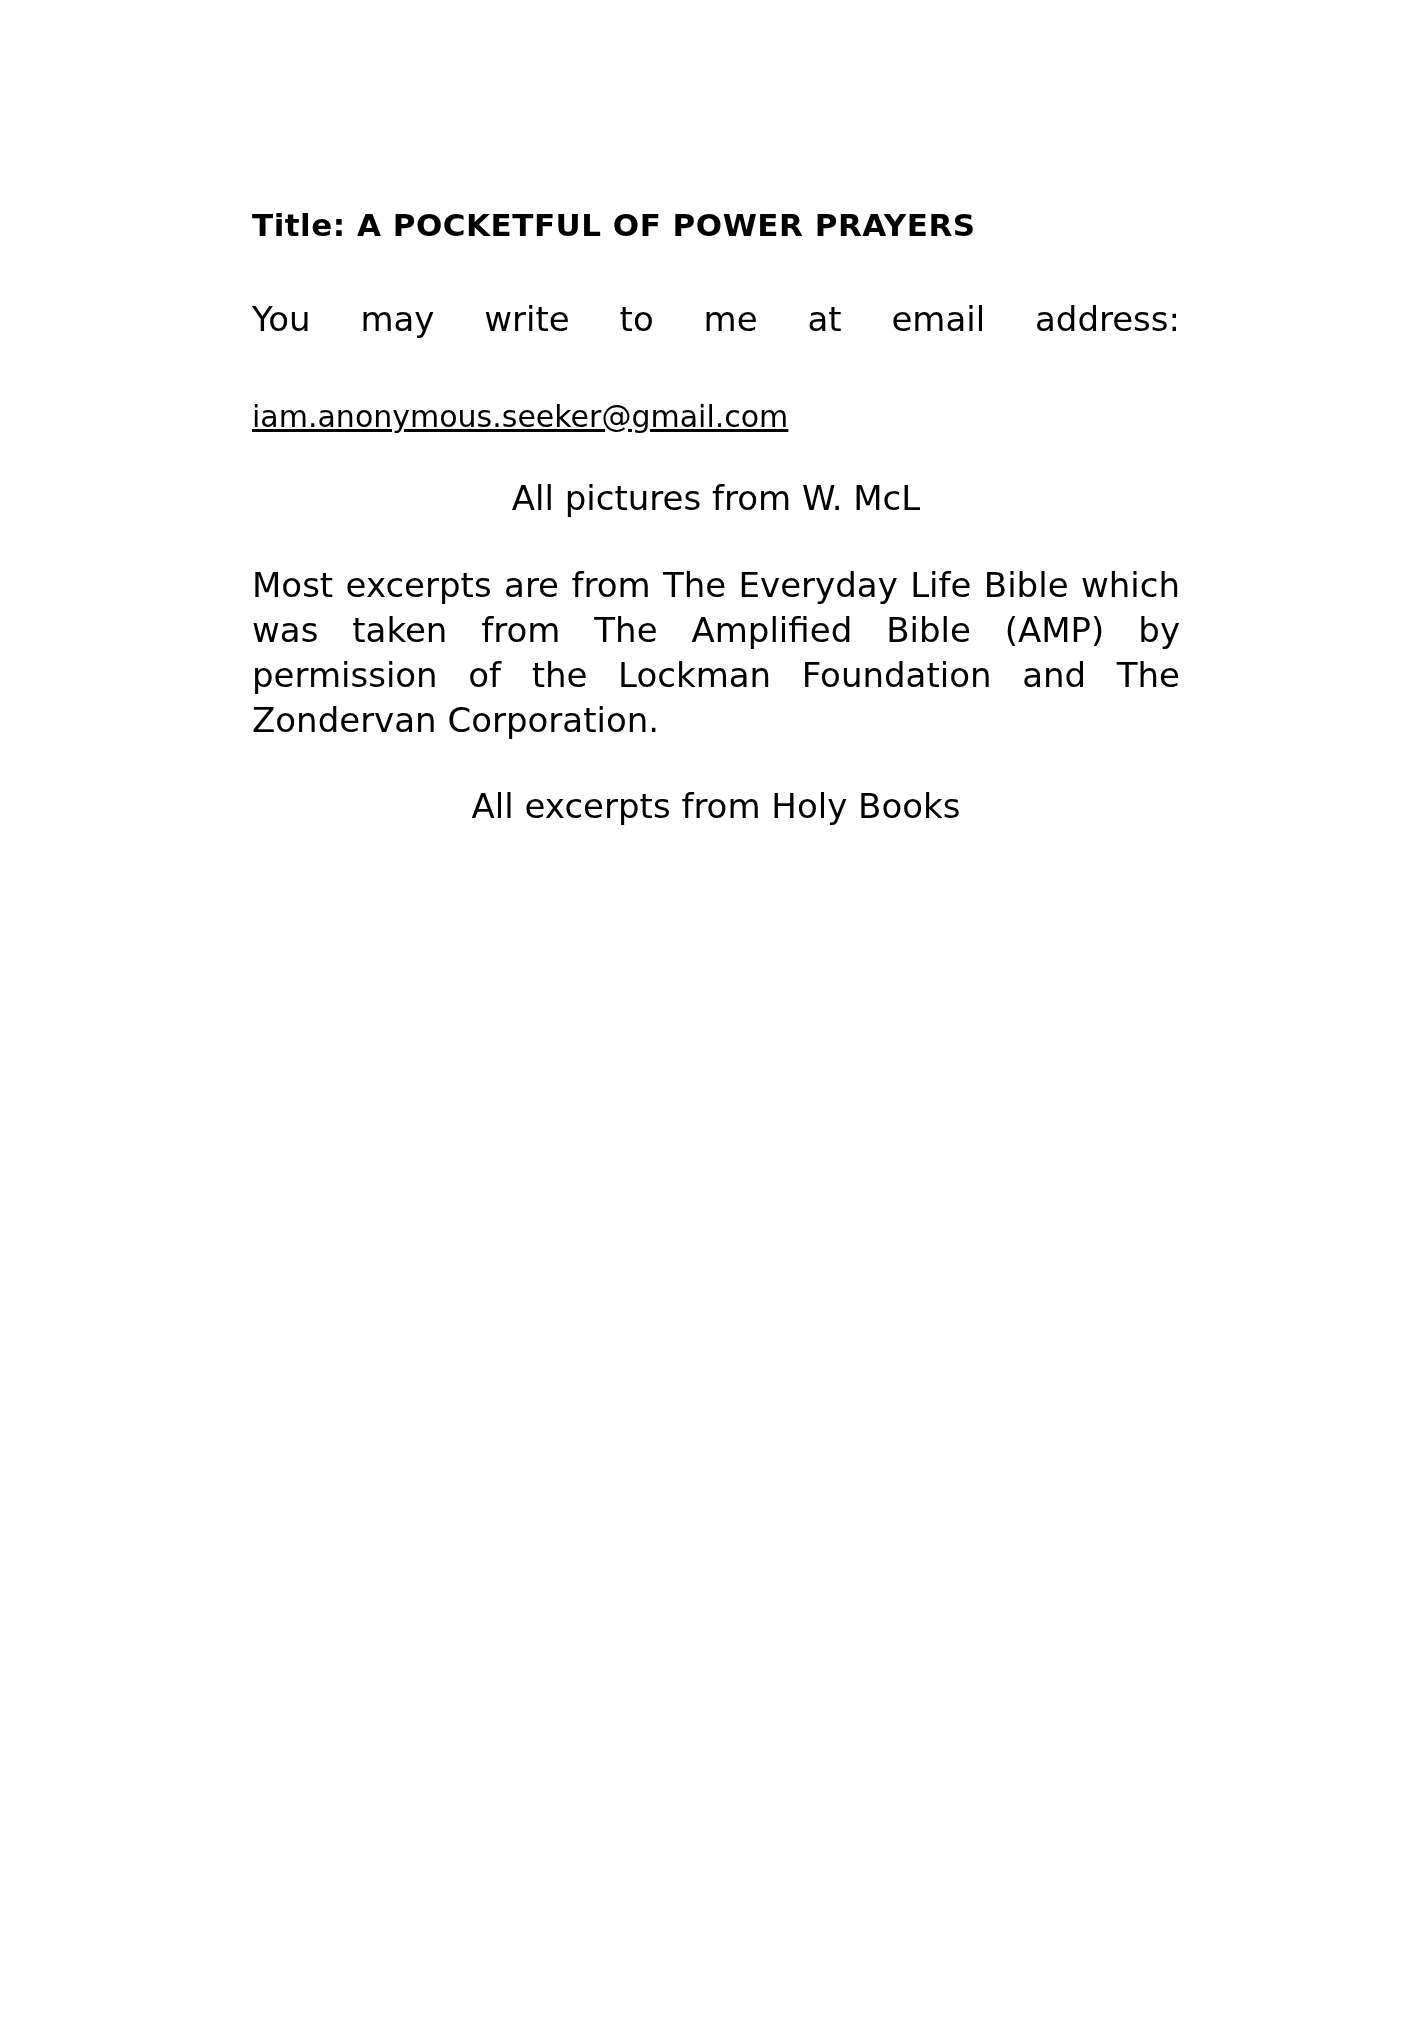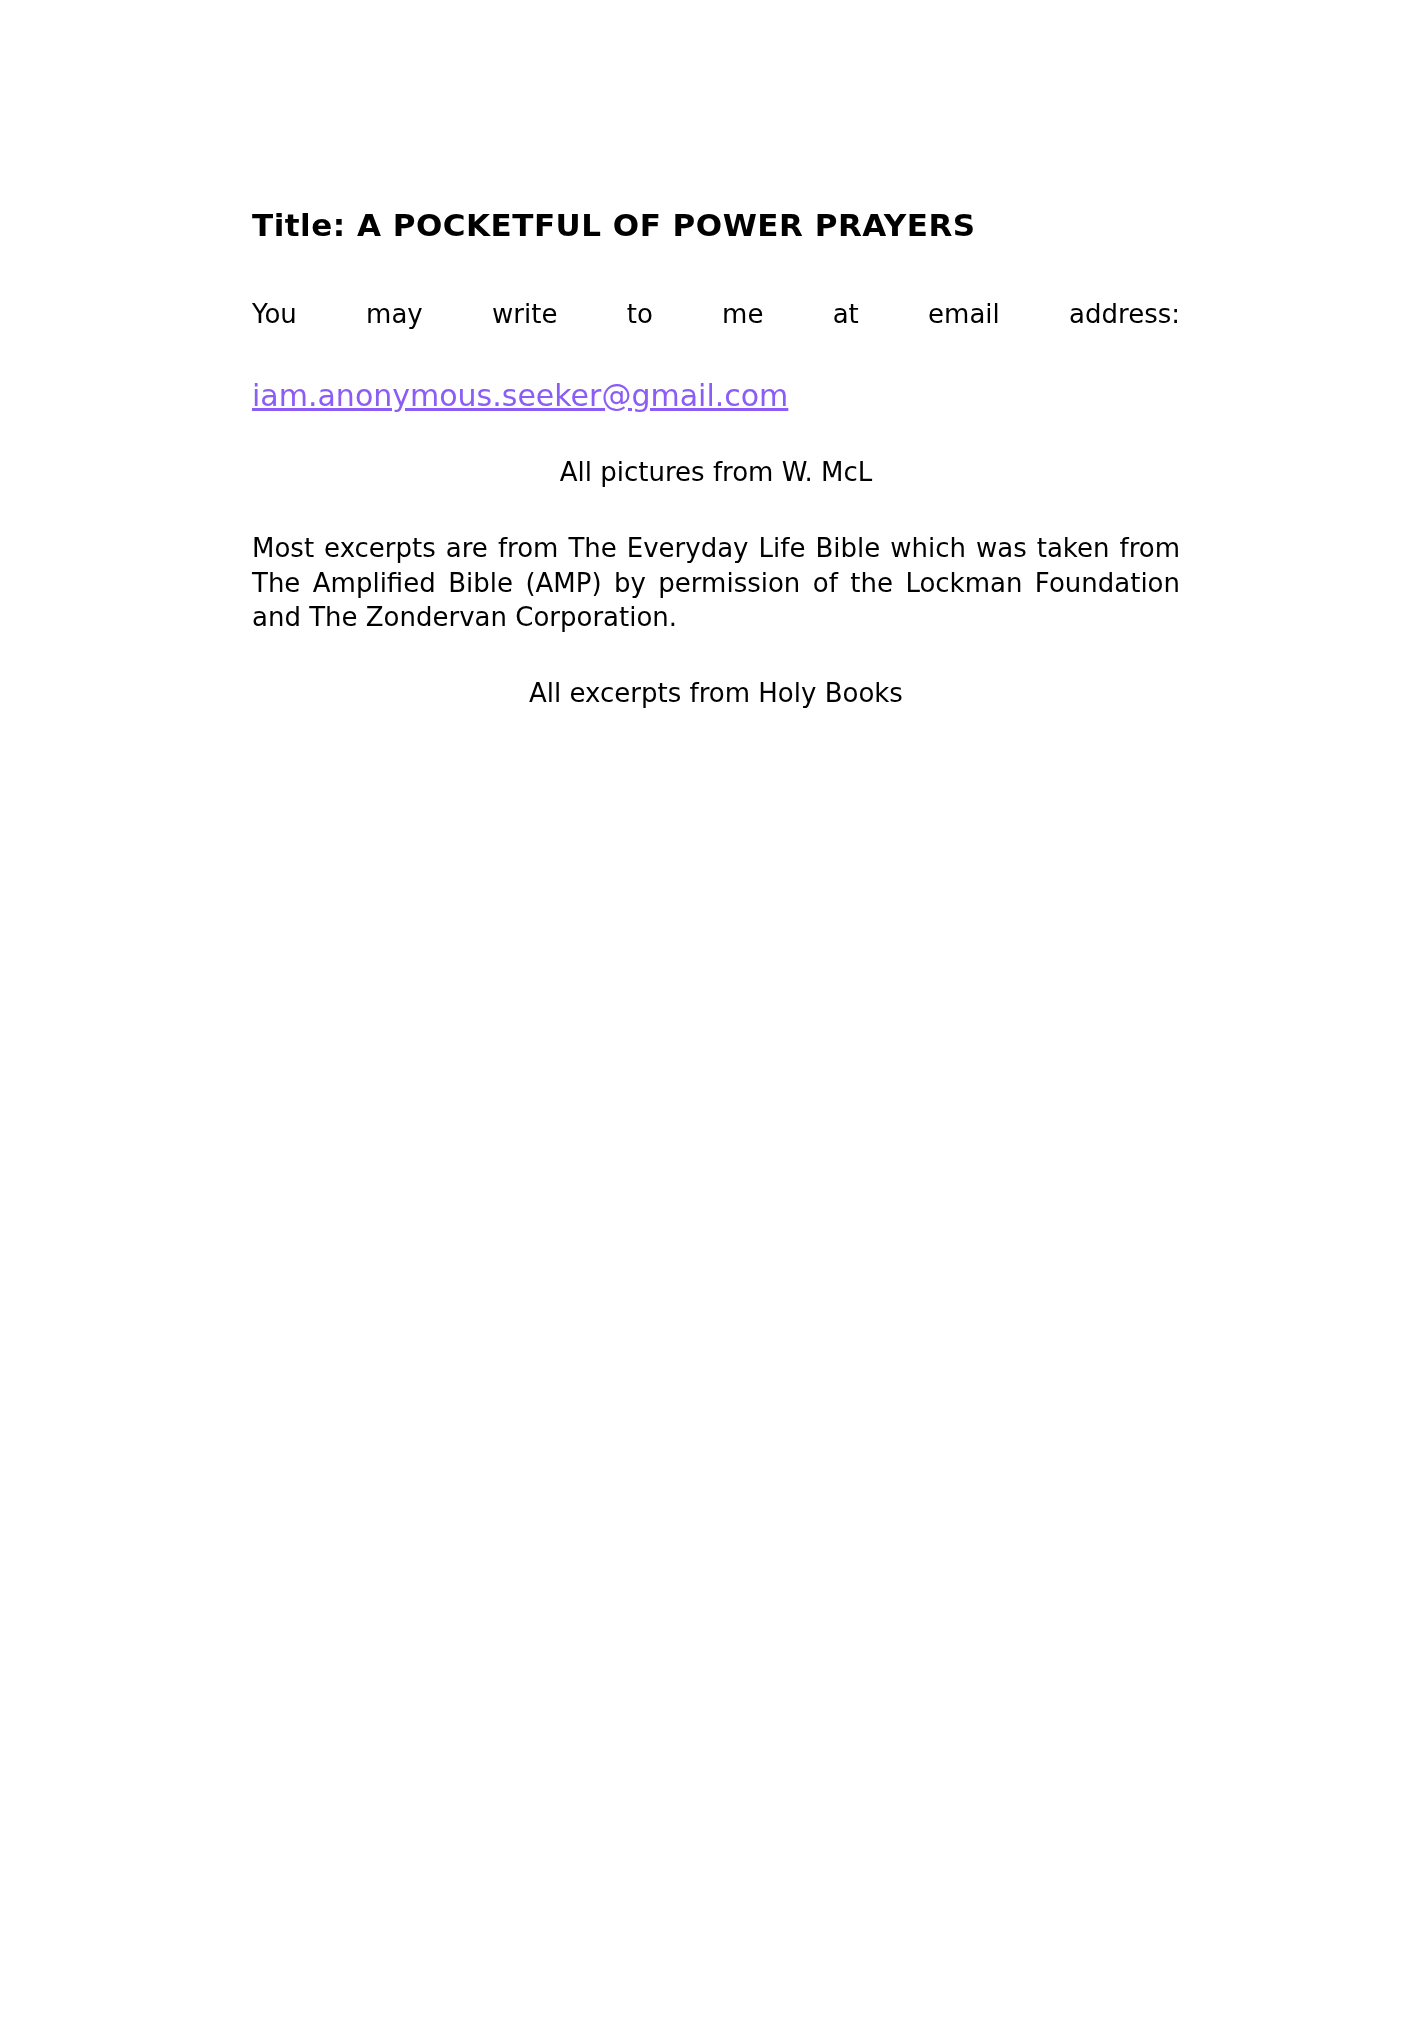--- a/index.html
+++ b/index.html
@@ -29,21 +29,21 @@
   .doc-title {
     font-family: "DejaVu Sans", sans-serif;
     font-weight: bold;
     font-size: 31px;
     letter-spacing: 0.5px;
     margin: 0 0 52px 0;
     line-height: 1.3;
   }
   .para {
     font-family: "DejaVu Sans", sans-serif;
-    font-size: 26px;
+    font-size: 34px;
     line-height: 1.32;
     margin: 0 0 42px 0;
     text-align: justify;
     text-justify: inter-word;
   }
   .para.justified {
     text-align: justify;
   }
   .para.nojustify {
     text-align: center;
@@ -51,21 +51,21 @@
   
   .para.stretch {
     text-align: justify;
   }
   .para.stretch::after {
     content: "";
     display: inline-block;
     width: 100%;
   }
   .email-link {
-    color: #8b5cf6;
+    color: #000000;
     text-decoration: underline;
     font-size: 30px;
     word-break: break-all;
   }
   .gap-block {
     height: 56px;
   }
   .email-line {
     margin-top: -30px;
     margin-bottom: 42px;

